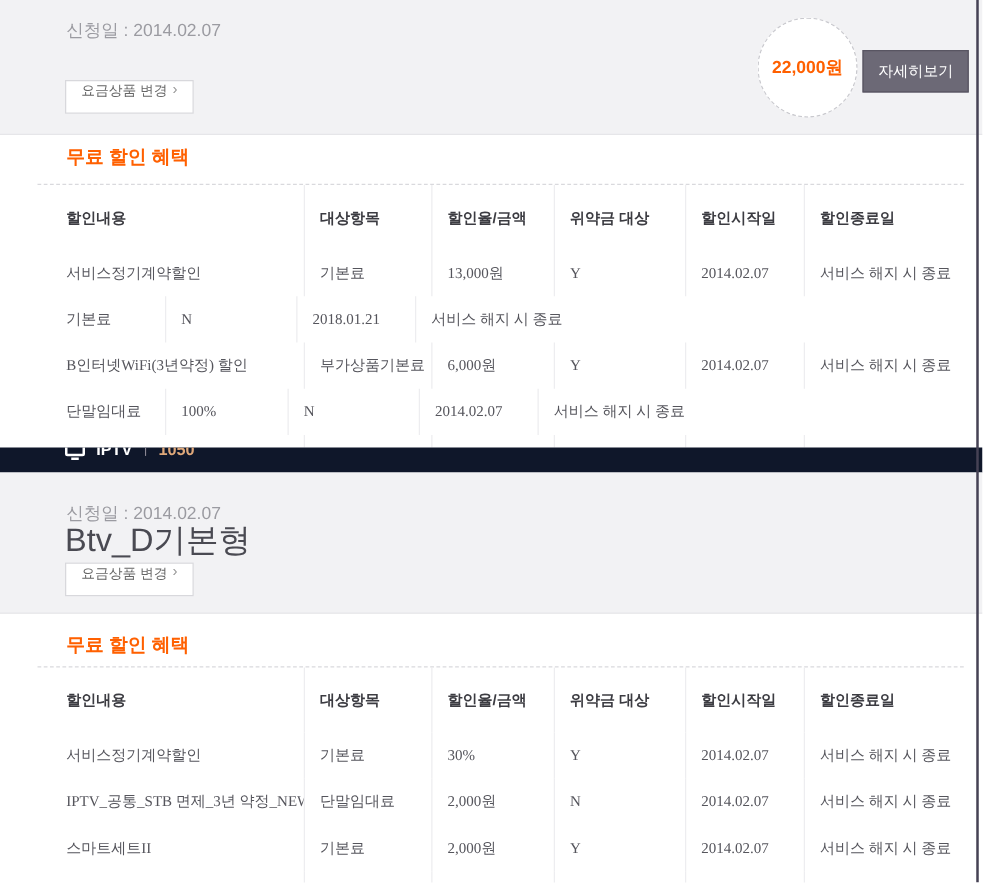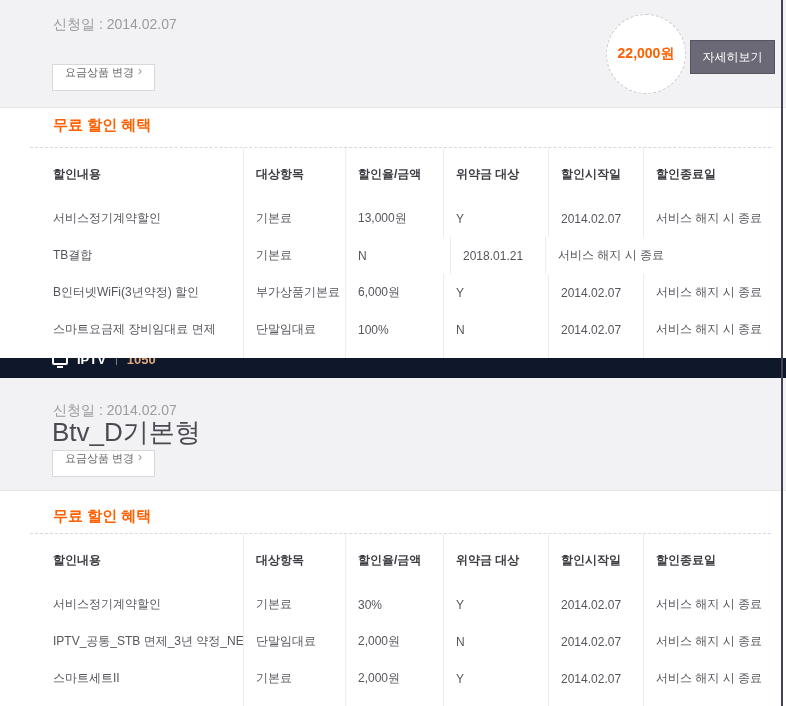--- a/index.html
+++ b/index.html
@@ -35,21 +35,21 @@
   .benefit-heading { position:absolute; left:53px; font-size:15px; font-weight:bold; color:#ff6000; }
   #benefit1 { top:116px; }
   #benefit2 { top:507px; }
 
   .table-wrap { position:absolute; left:30px; width:741px; border-top:1px dashed #d9d9dd; }
   #table1 { top:147px; }
   #table2 { top:533px; }
 
   .trow { display:flex; align-items:stretch; }
   .trow.head { height:52px; }
-  .trow.data { height:37px; }
+  .trow.data { height:37px;font-family:Liberation Serif, serif; }
   .trow.spacer { height:10px; }
   .tcell { display:flex; align-items:center; font-size:12px; color:#55555c; padding-left:12px; overflow:hidden; white-space:nowrap; }
   .trow .tcell:first-child { padding-left:23px; }
   .trow.head .tcell { font-weight:bold; color:#3c3c42;text-align:right; }
   .tcell + .tcell { border-left:1px solid #ededf0; }
   .c0{width:213px}.c1{width:102px}.c2{width:98px}.c3{width:105px}.c4{width:95px}.c5{flex:1}
 
   .dark-bar { position:absolute; top:358px; left:0; width:100%; height:20px; background:#0f172a; overflow:hidden; }
   .bar-inner { display:flex; align-items:center; gap:9px; padding-left:52px; margin-top:-11px; height:24px; }
   .tv-icon { width:16px; height:12px; border:2px solid #fff; border-radius:2px; position:relative; flex:0 0 auto; }
@@ -87,36 +87,34 @@
     </div>
     <div class="trow data">
       <div class="tcell c0">서비스정기계약할인</div>
       <div class="tcell c1">기본료</div>
       <div class="tcell c2">13,000원</div>
       <div class="tcell c3">Y</div>
       <div class="tcell c4">2014.02.07</div>
       <div class="tcell c5">서비스 해지 시 종료</div>
     </div>
     <div class="trow data">
-      <div class="tcell c0">TB결합</div>
       <div class="tcell c1">기본료</div>
       <div class="tcell c3">N</div>
       <div class="tcell c4">2018.01.21</div>
       <div class="tcell c5">서비스 해지 시 종료</div>
     </div>
     <div class="trow data">
       <div class="tcell c0">B인터넷WiFi(3년약정) 할인</div>
       <div class="tcell c1">부가상품기본료</div>
       <div class="tcell c2">6,000원</div>
       <div class="tcell c3">Y</div>
       <div class="tcell c4">2014.02.07</div>
       <div class="tcell c5">서비스 해지 시 종료</div>
     </div>
     <div class="trow data">
-      <div class="tcell c0">스마트요금제 장비임대료 면제</div>
       <div class="tcell c1">단말임대료</div>
       <div class="tcell c2">100%</div>
       <div class="tcell c3">N</div>
       <div class="tcell c4">2014.02.07</div>
       <div class="tcell c5">서비스 해지 시 종료</div>
     </div>
     <div class="trow spacer">
       <div class="tcell c0"></div>
       <div class="tcell c1"></div>
       <div class="tcell c2"></div>

